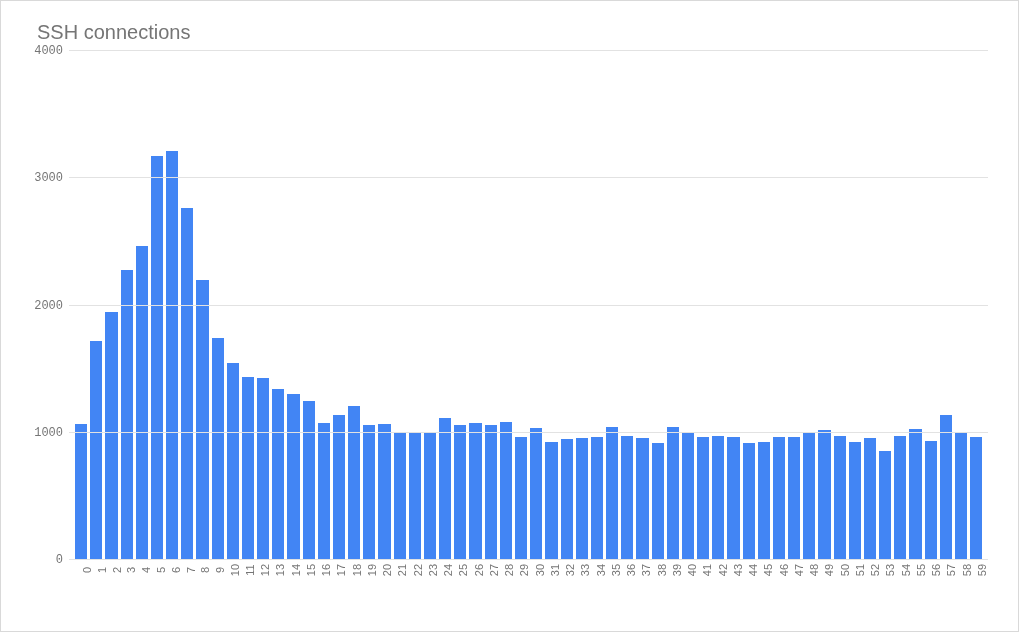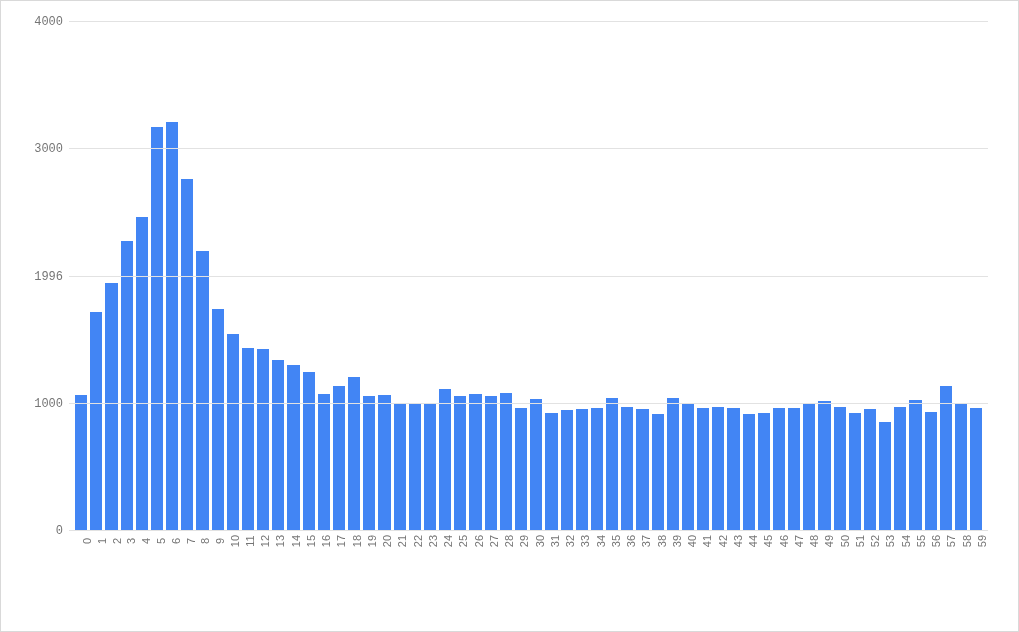--- a/index.html
+++ b/index.html
@@ -86,20 +86,21 @@
     text-align: center;
     transform: rotate(-90deg) translateX(-6px);
     transform-origin: center top;
     white-space: nowrap;
   }
 </style>
 </head>
 <body>
 
 <div class="frame">
+  <h2 class="title">SSH connections</h2>
 
   <div class="chart-area">
     <div class="plot" id="plot">
       <div class="bars" id="bars">
           <div class="bar" title="0: 1060" style="height: 26.5%; background: rgb(66, 133, 244);"></div>
           <div class="bar" title="1: 1710" style="height: 42.75%; background: rgb(66, 133, 244);"></div>
           <div class="bar" title="2: 1940" style="height: 48.5%; background: rgb(66, 133, 244);"></div>
           <div class="bar" title="3: 2270" style="height: 56.75%; background: rgb(66, 133, 244);"></div>
           <div class="bar" title="4: 2460" style="height: 61.5%; background: rgb(66, 133, 244);"></div>
           <div class="bar" title="5: 3170" style="height: 79.25%; background: rgb(66, 133, 244);"></div>
@@ -158,21 +159,21 @@
           <div class="bar" title="58: 990" style="height: 24.75%; background: rgb(66, 133, 244);"></div>
           <div class="bar" title="59: 960" style="height: 24%; background: rgb(66, 133, 244);"></div>
         </div>
     <div class="gridline" style="top: 100%;">
           <span class="ylabel">0</span>
         </div>
         <div class="gridline" style="top: 75%;">
           <span class="ylabel">1000</span>
         </div>
         <div class="gridline" style="top: 50%;">
-          <span class="ylabel">1996</span>
+          <span class="ylabel">2000</span>
         </div>
         <div class="gridline" style="top: 25%;">
           <span class="ylabel">3000</span>
         </div>
         <div class="gridline" style="top: 0%;">
           <span class="ylabel">4000</span>
         </div>
       </div>
     <div class="xlabels" id="xlabels">
         <div class="xlabel">0</div>

